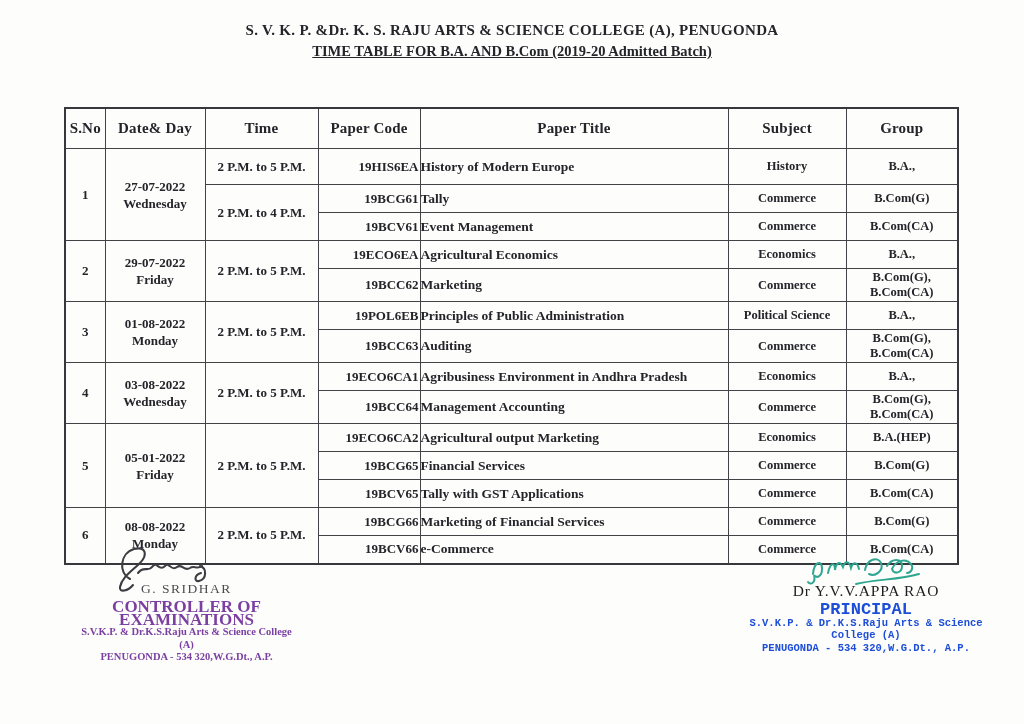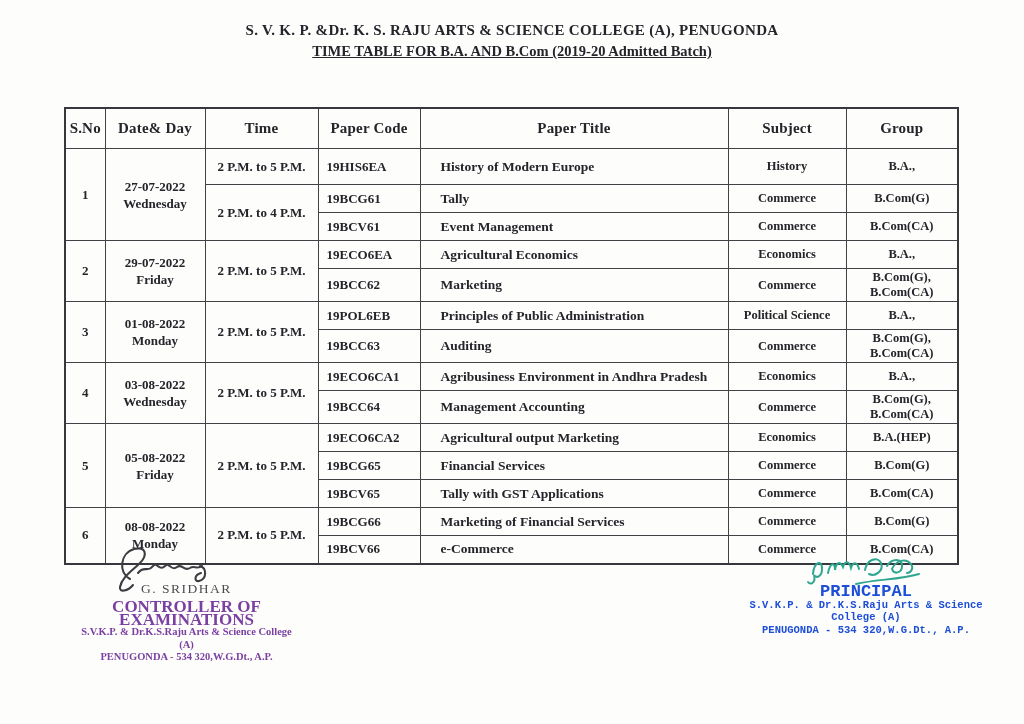--- a/index.html
+++ b/index.html
@@ -21,22 +21,22 @@
     border:2.5px solid #38383c;
   }
   .tt td,.tt th{border:1.5px solid #414146;font-weight:bold;overflow:hidden;}
   .tt th{font-size:15px;height:37px;letter-spacing:.2px;}
   .tt tr{height:28px;}
   tr.rh36{height:36px;}
   tr.rh30{height:30px;}
   .c-sno{text-align:center;font-size:13px;}
   .c-date{text-align:center;font-size:13px;line-height:17px;}
   .c-time{text-align:center;font-size:13px;margin-left:32px;}
-  .c-code{font-size:13px;padding-left:8px;}
-  .c-title{font-size:13.5px;padding-left:20px;}
+  .c-code{font-size:13px;padding-left:8px;text-align:right;}
+  .c-title{font-size:13.5px;padding-left:0;}
   .c-sub{text-align:center;font-size:12.5px;}
   .c-grp{text-align:center;font-size:12.5px;white-space:pre-line;line-height:15px;}
   
   .sig-block{position:absolute;text-align:center;}
   .sig-left{left:74px;top:543px;width:225px;}
   .sig-right{left:742px;top:548px;width:248px;}
   .sig-svg{display:block;margin:0 auto -10px auto;}
   .sig-left .sig-svg{margin-left:30px;margin-bottom:-14px;}
   .signer-name-left{
     font-size:13.5px;letter-spacing:1.5px;color:#4c4c50;font-weight:normal;
@@ -161,21 +161,21 @@
     <td class="c-code">19BCC64</td>
     <td class="c-title">Management Accounting</td>
     <td class="c-sub">Commerce</td>
     <td class="c-grp">B.Com(G),
 B.Com(CA)</td>
   </tr>
 
   <tr>
     <td class="c-sno" rowspan="3">5</td>
     <td class="c-date" rowspan="3">
-      <div>05-08-2022</div>
+      <div>05-01-2022</div>
       <div>Friday</div>
     </td>
     <td class="c-time" rowspan="3">2 P.M. to 5 P.M.</td>
     <td class="c-code">19ECO6CA2</td>
     <td class="c-title">Agricultural output Marketing</td>
     <td class="c-sub">Economics</td>
     <td class="c-grp">B.A.(HEP)</td>
   </tr>
   <tr>
     <td class="c-code">19BCG65</td>
@@ -230,18 +230,19 @@
 <div class="sig-block sig-right">
   <svg class="sig-svg" width="130" height="44" viewBox="0 0 130 44">
     <g fill="none" stroke="#2fa690" stroke-width="2" stroke-linecap="round">
       <path d="M12,26 C13,14 21,11 21,21 C21,28 16,31 13,27 C15,34 10,38 7,34"></path>
       <path d="M27,25 C29,15 34,13 34,22 C35,15 39,12 42,19 C44,13 48,12 50,20 C52,14 56,13 58,21"></path>
       <path d="M64,22 C66,11 77,8 80,15 C83,23 74,29 68,26"></path>
       <path d="M86,18 C91,10 101,10 101,18 C101,25 93,27 91,21 C95,12 105,10 110,16 C113,20 110,25 106,25"></path>
       <path d="M55,36 C75,31 98,32 118,26"></path>
     </g>
   </svg>
+  <div class="signer-name-right">Dr Y.V.V.APPA RAO</div>
   <div class="stamp stamp-pink">
     <div class="role-line">PRINCIPAL</div>
     <div>S.V.K.P. &amp; Dr.K.S.Raju Arts &amp; Science College (A)</div>
     <div>PENUGONDA - 534 320,W.G.Dt., A.P.</div>
   </div>
 </div>
 
 </body></html>

